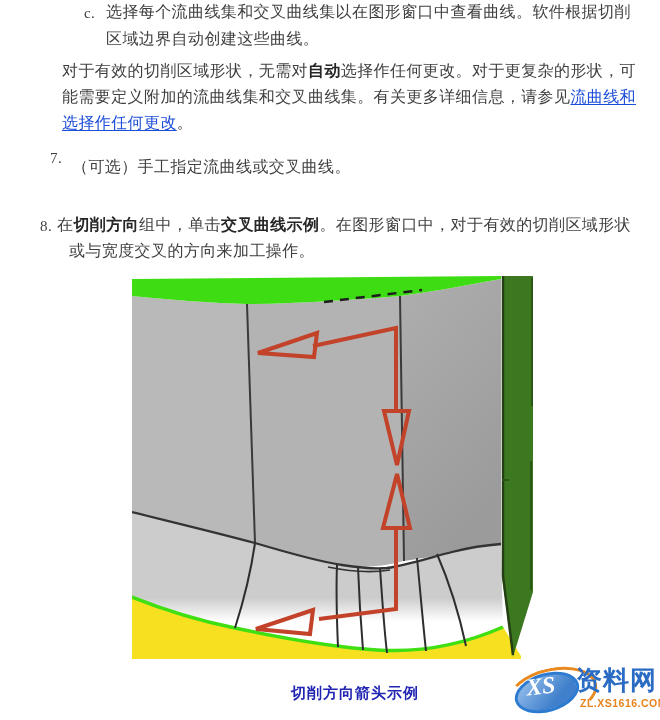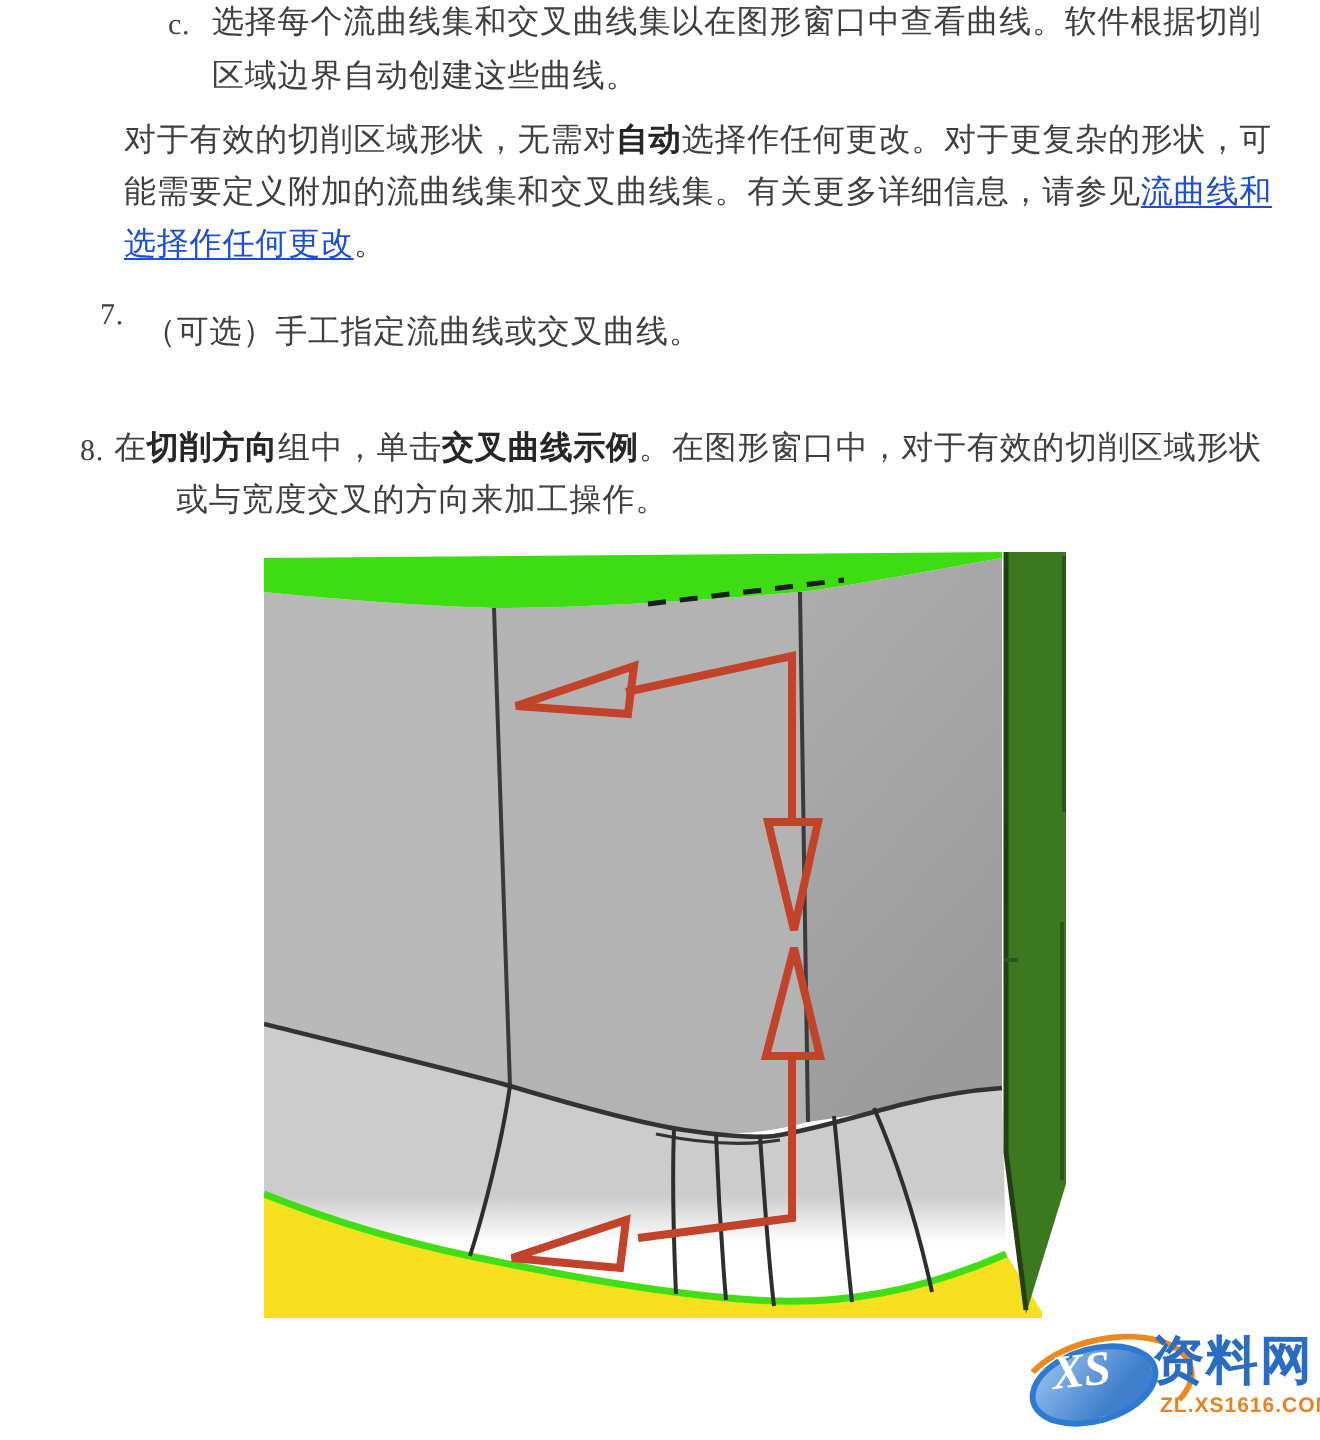--- a/index.html
+++ b/index.html
@@ -82,21 +82,21 @@
 
   <span class="line" style="left:62px;top:60px;"><span>对于有效的切削区域形状，无需对</span><span class="b">自动</span><span>选择作任何更改。对于更复杂的形状，可</span></span>
   <span class="line" style="left:62px;top:86px;"><span>能需要定义附加的流曲线集和交叉曲线集。有关更多详细信息，请参见</span><span class="lnk">流曲线和</span></span>
   <span class="line" style="left:62px;top:112px;"><span class="lnk">选择作任何更改</span><span>。</span></span>
 
   <span class="line marker" style="left:50px;top:147px;">7.</span>
   <span class="line" style="left:72px;top:146px;margin-top:10px;">（可选）手工指定流曲线或交叉曲线。</span>
 
   <span class="line marker" style="left:40px;top:215px;">8.</span>
   <span class="line" style="left:57px;top:214px;"><span>在</span><span class="b">切削方向</span><span>组中，单击</span><span class="b">交叉曲线示例</span><span>。在图形窗口中，对于有效的切削区域形状</span></span>
-  <span class="line" style="left:88px;top:240px;text-align:right;">或与宽度交叉的方向来加工操作。</span>
+  <span class="line" style="left:69px;top:240px;text-align:right;">或与宽度交叉的方向来加工操作。</span>
 
   <svg class="figure" viewBox="0 0 406 384">
     <defs>
       <linearGradient id="gFillet" x1="0" y1="0.62" x2="0" y2="1">
         <stop offset="0" stop-color="#cccccc"></stop>
         <stop offset="0.45" stop-color="#ffffff"></stop>
         <stop offset="1" stop-color="#ffffff"></stop>
       </linearGradient>
       <linearGradient id="gRight" x1="0" y1="0" x2="0.4" y2="1">
         <stop offset="0" stop-color="#aeaeae"></stop>
@@ -145,20 +145,21 @@
     <g fill="none" stroke-width="4" stroke-linejoin="miter" stroke="#c2422a">
       <path d="M126,77 L185,57 L182,81 Z"></path>
       <path d="M181,70 L264,52 L264,135"></path>
       <path d="M252,135 L277,135 L265,189 Z"></path>
       <path d="M265,198 L251,252 L278,252 Z"></path>
       <path d="M264,252 L264,333 L187,343"></path>
       <path d="M124,353 L181,334 L178,358 Z"></path>
     </g>
   </svg>
 
+  <div class="caption">切削方向箭头示例</div>
 
   <div class="wm">
     <div class="wm-swoosh"></div>
     <div class="wm-ellipse"></div>
     <div class="wm-xs">XS</div>
     <div class="wm-name">资料网</div>
     <div class="wm-url">ZL.XS1616.COM</div>
   </div>
 
 </div>

